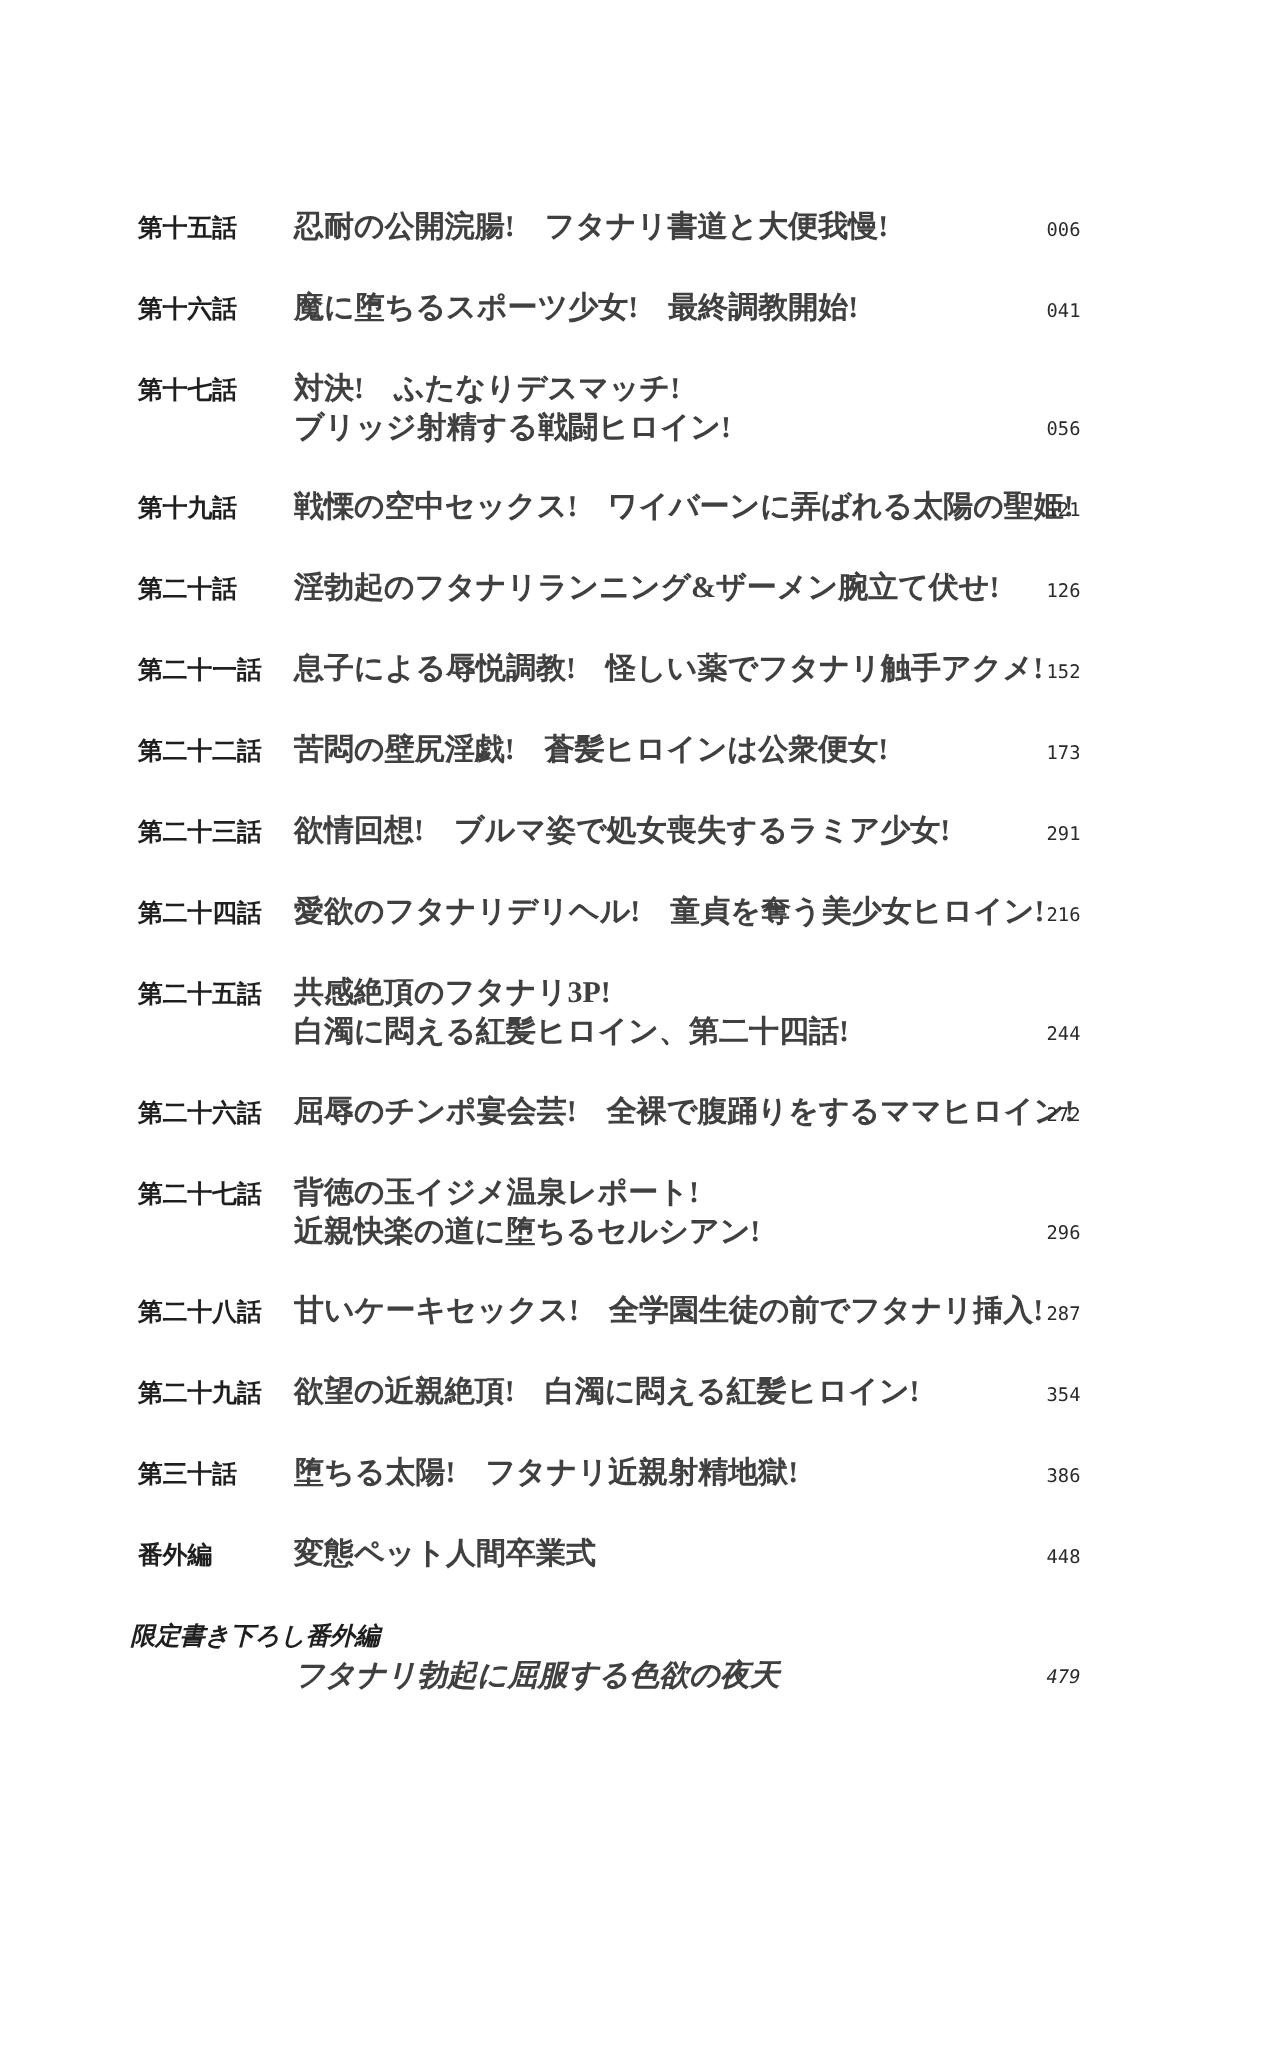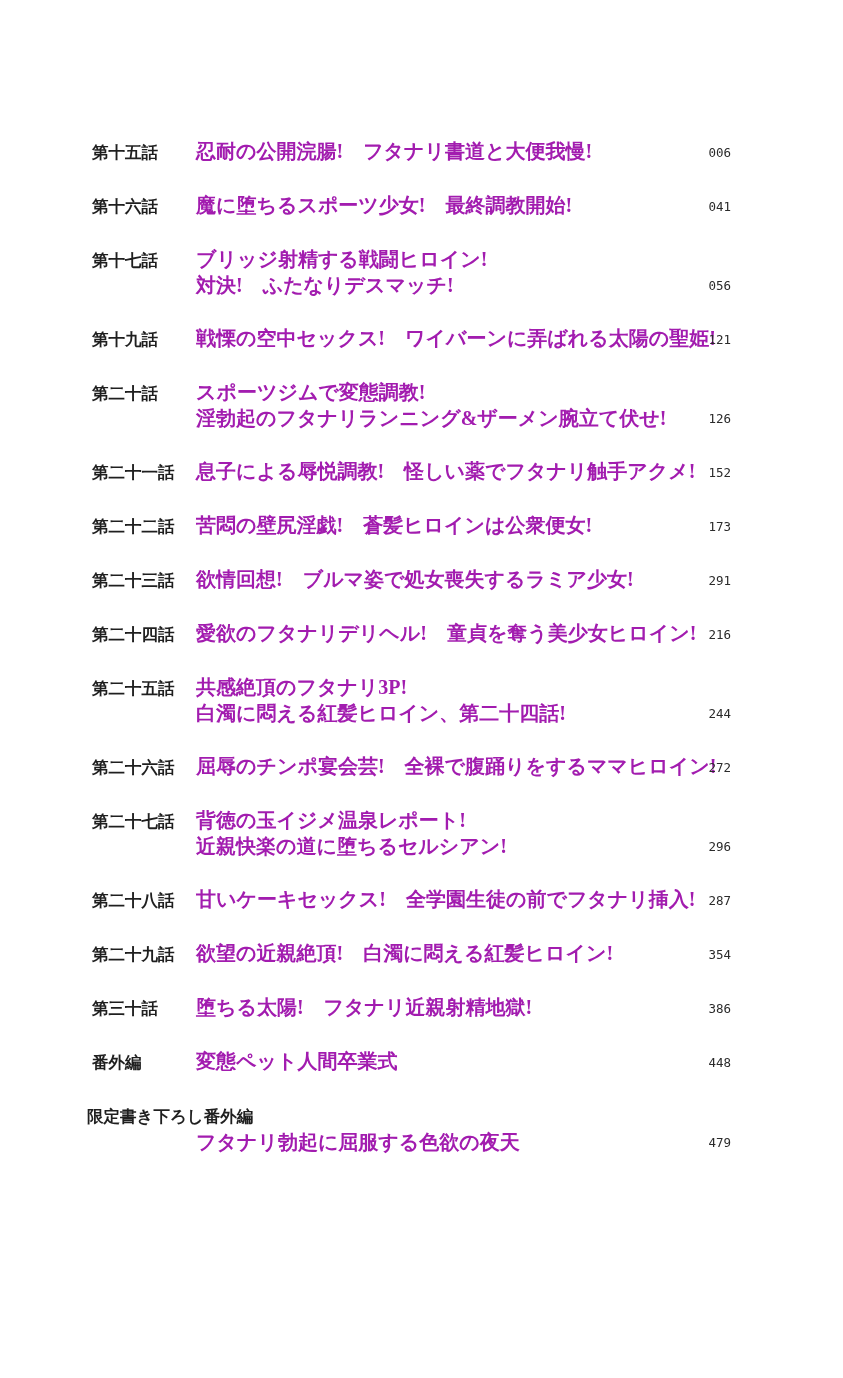--- a/index.html
+++ b/index.html
@@ -38,41 +38,41 @@
     white-space: nowrap;
   }
 
   .title {
     flex: 1;
     min-width: 0;
     font-family: "Liberation Serif", "DejaVu Serif", serif;
     font-weight: 700;
     font-size: 20px;
     line-height: 26px;
-    color: #a21caf;
+    color: #404040;
   }
 
   .line {
     display: block;
     white-space: nowrap;
   }
 
   .pagenum {
     flex: none;
     width: 44px;
     align-self: flex-end;
-    text-align: right;
+    text-align: center;
     font-family: "DejaVu Sans Mono", "Liberation Mono", monospace;
     font-size: 12.5px;
     line-height: 25px;
     color: #2b2b2b;
   }
 
   
-  .row-special { margin-bottom: 27px; }
+  .row-special { margin-bottom: 27px; font-style: italic; }
   .row-special .label {
     width: auto;
     margin-left: -5px;
     padding-top: 1px;
   }
   .special-body { display: flex; }
   .special-body .title { margin-left: 104px; }
 </style>
 </head>
 <body>
@@ -92,39 +92,38 @@
       <div class="label">第十六話</div>
       <div class="title">
         <span class="line">魔に堕ちるスポーツ少女!　最終調教開始!</span>
       </div>
       <div class="pagenum">041</div>
     </div>
 
     <div class="row">
       <div class="label">第十七話</div>
       <div class="title">
+        <span class="line">対決!　ふたなりデスマッチ!</span>
         <span class="line">ブリッジ射精する戦闘ヒロイン!</span>
-        <span class="line">対決!　ふたなりデスマッチ!</span>
       </div>
       <div class="pagenum">056</div>
     </div>
 
 
     <div class="row">
       <div class="label">第十九話</div>
       <div class="title">
         <span class="line">戦慄の空中セックス!　ワイバーンに弄ばれる太陽の聖姫!</span>
       </div>
       <div class="pagenum">121</div>
     </div>
 
     <div class="row">
       <div class="label">第二十話</div>
       <div class="title">
-        <span class="line">スポーツジムで変態調教!</span>
         <span class="line">淫勃起のフタナリランニング&amp;ザーメン腕立て伏せ!</span>
       </div>
       <div class="pagenum">126</div>
     </div>
 
     <div class="row">
       <div class="label">第二十一話</div>
       <div class="title">
         <span class="line">息子による辱悦調教!　怪しい薬でフタナリ触手アクメ!</span>
       </div>

